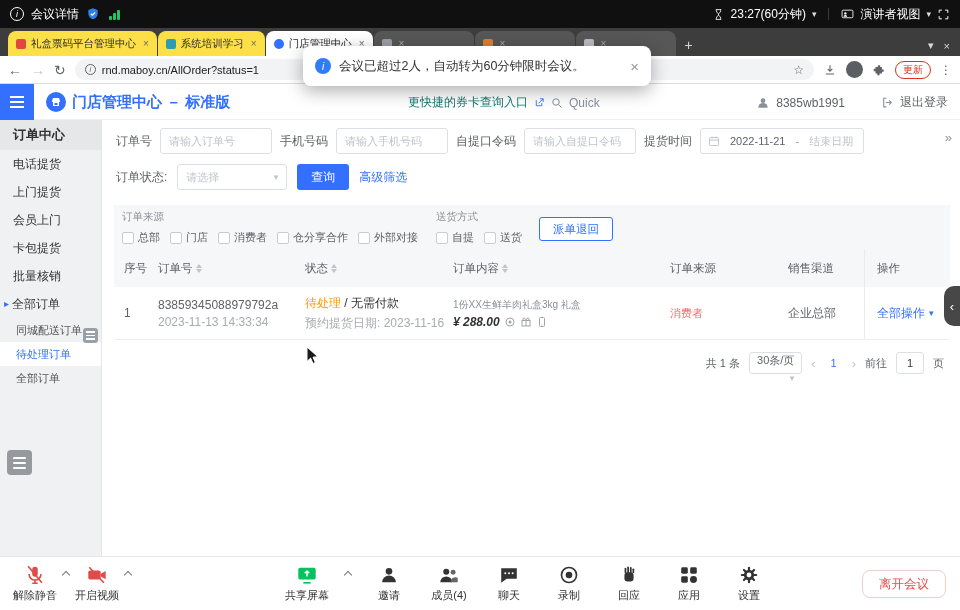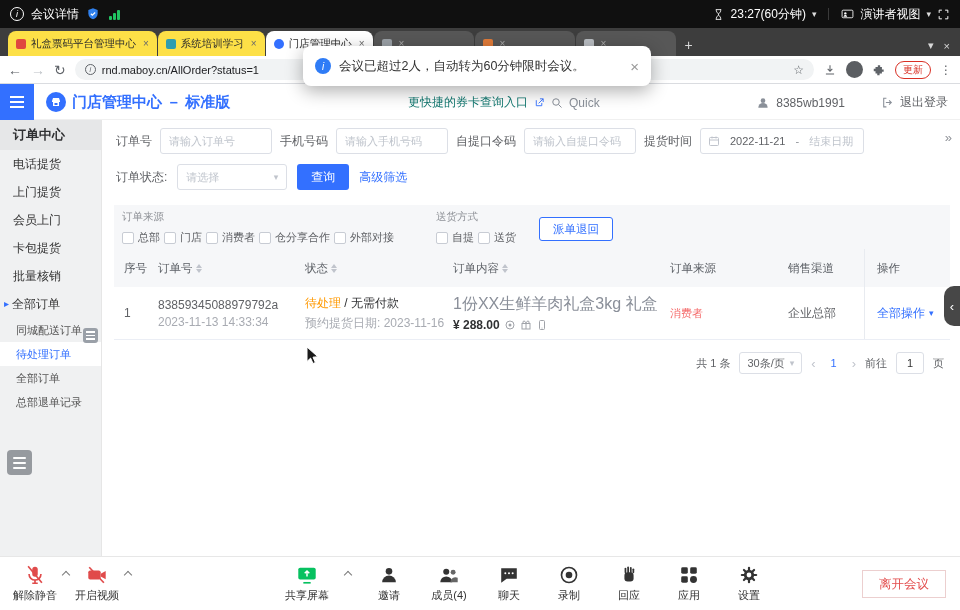--- a/index.html
+++ b/index.html
@@ -112,73 +112,73 @@
   .fselect .ph { color:#bfc4cc; }
   .sel-caret { margin-left:auto; color:#c0c4cc; font-size:9px; }
   .btn-primary { height:26px; padding:0 14px; background:#3370ff; color:#fff; border:none; border-radius:3px;
                  font-size:12px; font-family:inherit; }
   .link { color:#3370ff; font-size:12px; }
 
   .fpanel { position:absolute; top:85px; left:12px; right:10px; height:44px; background:#f6f7f9; }
   .plabel { font-size:10.5px; color:#909399; margin-bottom:6px; }
   .pgroup { position:absolute; top:5px; }
   .pg-src { left:8px; } .pg-del { left:322px; }
-  .chkrow { display:flex; gap:4px; }
+  .chkrow { display:flex; gap:10px; }
   .chk { display:flex; align-items:center; gap:4px; font-size:11px; color:#606266; white-space:nowrap; }
   .box { width:12px; height:12px; border:1px solid #c8ccd4; border-radius:2px; background:#fff; flex:0 0 auto; }
   .btn-outline { position:absolute; left:425px; top:12px; height:24px; padding:0 13px; background:#fff;
                  border:1px solid #3370ff; color:#3370ff; border-radius:3px; font-size:11.5px; font-family:inherit; }
 
   .thead { position:absolute; top:129px; left:12px; right:10px; height:38px; background:#f6f7f9;
            display:flex; align-items:center; font-size:11.5px; color:#5c6066; padding-left:10px; }
   .trow { position:absolute; top:167px; left:12px; right:10px; height:53px; background:#fff;
           border-bottom:1px solid #ebeef5; display:flex; align-items:center; font-size:12px;
           color:#606266; padding-left:10px; }
   .c { flex:0 0 auto; display:flex; align-items:center; }
   .c0{width:34px}.c1{width:147px}.c2{width:148px}.c3{width:217px}.c4{width:118px}.c5{width:76px}
   .c6 { flex:1 1 auto; border-left:1px solid #e8ebf0; align-self:stretch; display:flex;
         align-items:center; padding-left:12px; }
   .cell-stack { display:flex; flex-direction:column; gap:3px; justify-content:center; }
   .l2 { font-size:12px; color:#a8abb2; }
   .st-orange { color:#ff9900; }
   .st-rest { color:#303133; }
-  .graytxt { color:#8a8f99; font-size:16px; }
+  .graytxt { color:#8a8f99; font-size:10px; }
   .price { color:#303133; font-weight:bold; font-size:12px; }
-  .price-line { display:flex; align-items:center; gap:4px; }
+  .price-line { display:flex; align-items:center; gap:4px;font-style:italic; }
   .redtxt { color:#f56c6c; font-size:11px; }
   .sort { display:inline-flex; flex-direction:column; gap:1px; margin-left:3px; }
   .sort i { display:block; width:0; height:0; border-left:3.5px solid transparent; border-right:3.5px solid transparent; }
   .sort .up { border-bottom:4px solid #c0c4cc; }
   .sort .dn { border-top:4px solid #c0c4cc; }
 
   .pager { position:absolute; top:232px; right:16px; display:flex; align-items:center; gap:9px;
            font-size:11px; color:#606266; }
   .psize { height:22px; border:1px solid #dcdfe6; border-radius:3px; display:flex; align-items:center;
-           gap:5px; padding:0 7px; }
+           gap:5px; padding:0 7px;flex-direction:column; }
   .pnav { color:#c0c4cc; font-size:13px; }
   .pcur { color:#3370ff; min-width:18px; text-align:center; }
   .pgoto { width:28px; height:22px; border:1px solid #dcdfe6; border-radius:3px; text-align:center;
            font-size:11px; font-family:inherit; outline:none; color:#333; }
 
   .right-handle { position:absolute; right:0; top:286px; width:16px; height:40px; background:rgba(45,45,45,.88);
                   border-radius:10px 0 0 10px; color:#fff; display:flex; align-items:center;
                   justify-content:center; font-size:13px; z-index:50; }
 
   
   .mtoolbar { position:absolute; bottom:0; left:0; right:0; height:54px; background:#fff;
               border-top:1px solid #e7e7e7; z-index:40; }
   .mt-left { position:absolute; left:10px; top:7px; display:flex; align-items:flex-start; }
   .mt-center { position:absolute; left:282px; top:7px; display:flex; align-items:flex-start; gap:10px; }
   .mt-btn { width:50px; display:flex; flex-direction:column; align-items:center; gap:2px; }
   .mt-btn .lbl { font-size:11px; color:#333; white-space:nowrap; }
   .mt-caret { width:12px; padding-top:8px; display:flex; justify-content:center; }
   .mt-caret i { display:block; width:6px; height:6px; border-top:1.5px solid #7a7a7a;
                 border-left:1.5px solid #7a7a7a; transform:rotate(45deg); }
   .leave { position:absolute; right:14px; top:13px; height:28px; padding:0 16px; background:#fff;
-           border:1px solid #eccfcf; color:#e34d4d; border-radius:0; font-size:12.5px; font-family:inherit; }
+           border:1px solid #eccfcf; color:#e34d4d; border-radius:8px; font-size:12.5px; font-family:inherit; }
 
   .cursor { position:absolute; left:306px; top:346px; z-index:90; }
   .mini-ic { flex:0 0 auto; }
 </style>
 </head>
 <body>
 
 <div class="screen">
 
   <header class="topbar">
@@ -322,21 +322,20 @@
       <div class="side-item">会员上门</div>
       <div class="side-item">卡包提货</div>
       <div class="side-item">批量核销</div>
       <div class="side-group">
         <span class="tri">▸</span>
         <span>全部订单</span>
       </div>
       <div class="side-sub">同城配送订单</div>
       <div class="side-sub active">待处理订单</div>
       <div class="side-sub">全部订单</div>
-      <div class="side-sub">总部退单记录</div>
       <div class="side-handle">
           <i></i>
           <i></i>
           <i></i>
         </div>
       <div class="float-tool">
           <i></i>
           <i></i>
           <i></i>
         </div>

